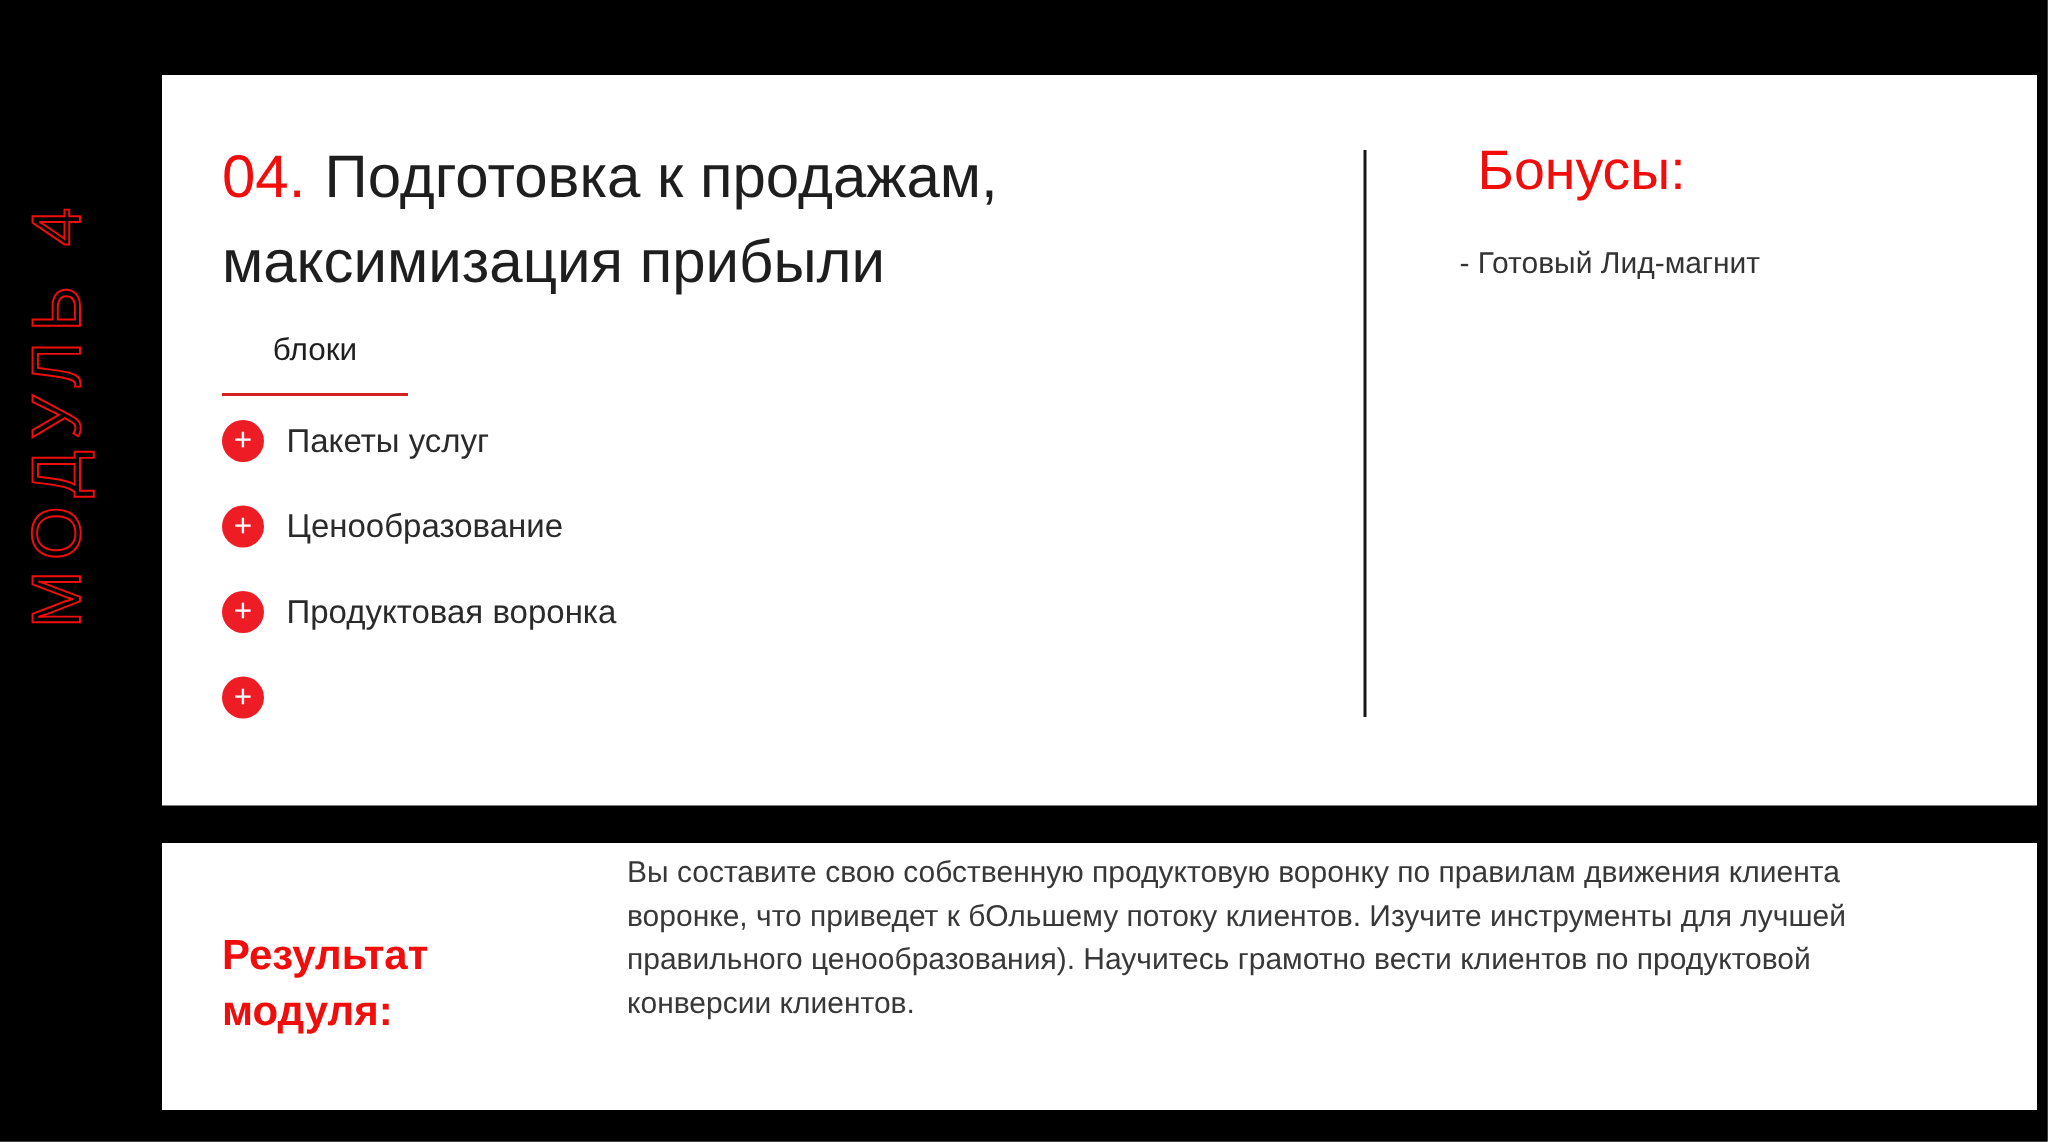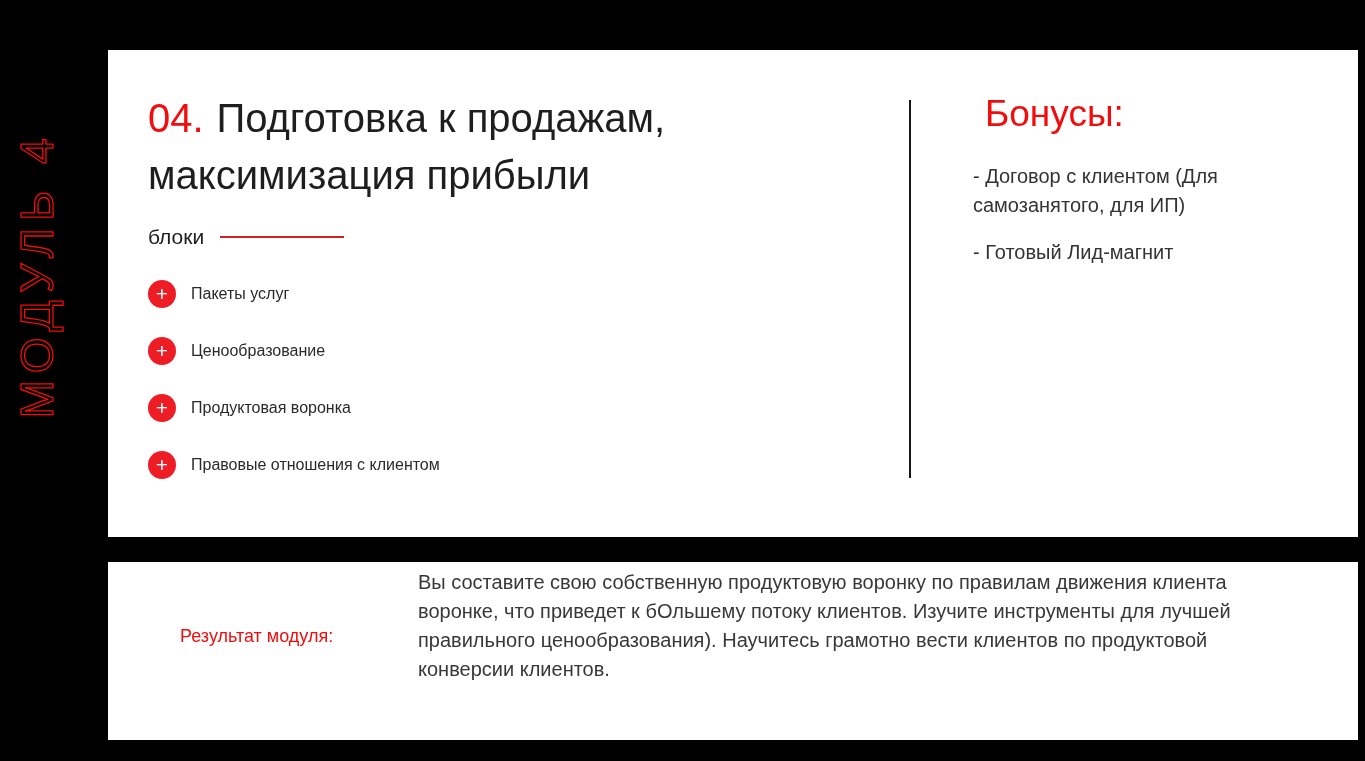--- a/index.html
+++ b/index.html
@@ -54,41 +54,42 @@
     color: var(--text-dark);
   }
   .title .line { display: block; white-space: nowrap; }
   .title .num { color: var(--accent-red); margin-right: 0.32em; }
 
   
   .blocks-row {
     position: absolute; left: 40px; top: 172px;
     display: flex; align-items: center; gap: 16px;
     height: 30px;
+    flex-direction: column;
   }
   .blocks-label { font-size: 21px; color: var(--text-dark); font-weight: 300; }
   .blocks-rule { width: 124px; height: 0; border-top: 2px solid var(--rule-red); }
 
   
   .blocks-list { position: absolute; left: 40px; top: 230px; list-style: none; }
   .block-item {
     display: flex; align-items: center; gap: 15px;
     height: 28px; margin-bottom: 29px;
   }
   .plus-circle {
     width: 28px; height: 28px; border-radius: 50%;
     background: var(--bullet-red);
     color: #ffffff;
     display: flex; align-items: center; justify-content: center;
     font-size: 21px; line-height: 1; font-weight: 400;
     flex: 0 0 auto;
     cursor: pointer;
   }
   .plus-glyph { position: relative; top: -1px; }
-  .block-text { font-size: 16px; color: #2a2a2a; font-weight: 300; white-space: nowrap; }
+  .block-text { font-size: 22px; color: #2a2a2a; font-weight: 300; white-space: nowrap; }
 
   
   .v-divider {
     position: absolute; left: 801px; top: 50px;
     width: 2px; height: 378px;
     background: var(--divider-dark);
   }
 
   
   .bonuses { position: absolute; left: 865px; top: 42px; width: 330px; }
@@ -100,23 +101,22 @@
   .bonus-item {
     font-size: 20px; line-height: 29px; font-weight: 300;
     color: #333333;
     margin: 0 0 18px 0;
   }
 
   
   .result-label {
     position: absolute; left: 40px; top: 56px;
     width: 200px;
-    font-size: 18px; line-height: 37px; font-weight: 400;
+    font-size: 28px; line-height: 37px; font-weight: 700;
     color: var(--accent-red);
-    margin-left: 32px;
   }
   .result-text {
     position: absolute; left: 310px; top: 6px;
     font-size: 20px; line-height: 29px; font-weight: 300;
     color: var(--text-body);
   }
   .result-line { white-space: nowrap; }
 </style>
 </head>
 <body>
@@ -153,29 +153,27 @@
       <li class="block-item">
         <span class="plus-circle">
             <span class="plus-glyph">+</span>
           </span>
         <span class="block-text">Продуктовая воронка</span>
       </li>
       <li class="block-item">
         <span class="plus-circle">
             <span class="plus-glyph">+</span>
           </span>
-        <span class="block-text">Правовые отношения с клиентом</span>
       </li>
     </ul>
 
     <div class="v-divider"></div>
 
     <div class="bonuses">
       <h2 class="bonuses-heading">Бонусы:</h2>
-      <p class="bonus-item">- Договор с клиентом (Для самозанятого, для ИП)</p>
       <p class="bonus-item">- Готовый Лид-магнит</p>
     </div>
 
   </section>
 
   <section class="card card-bottom">
     <div class="result-label">Результат модуля:</div>
     <div class="result-text">
       <div class="result-line">Вы составите свою собственную продуктовую воронку по правилам движения клиента</div>
       <div class="result-line">воронке, что приведет к бОльшему потоку клиентов. Изучите инструменты для лучшей</div>

